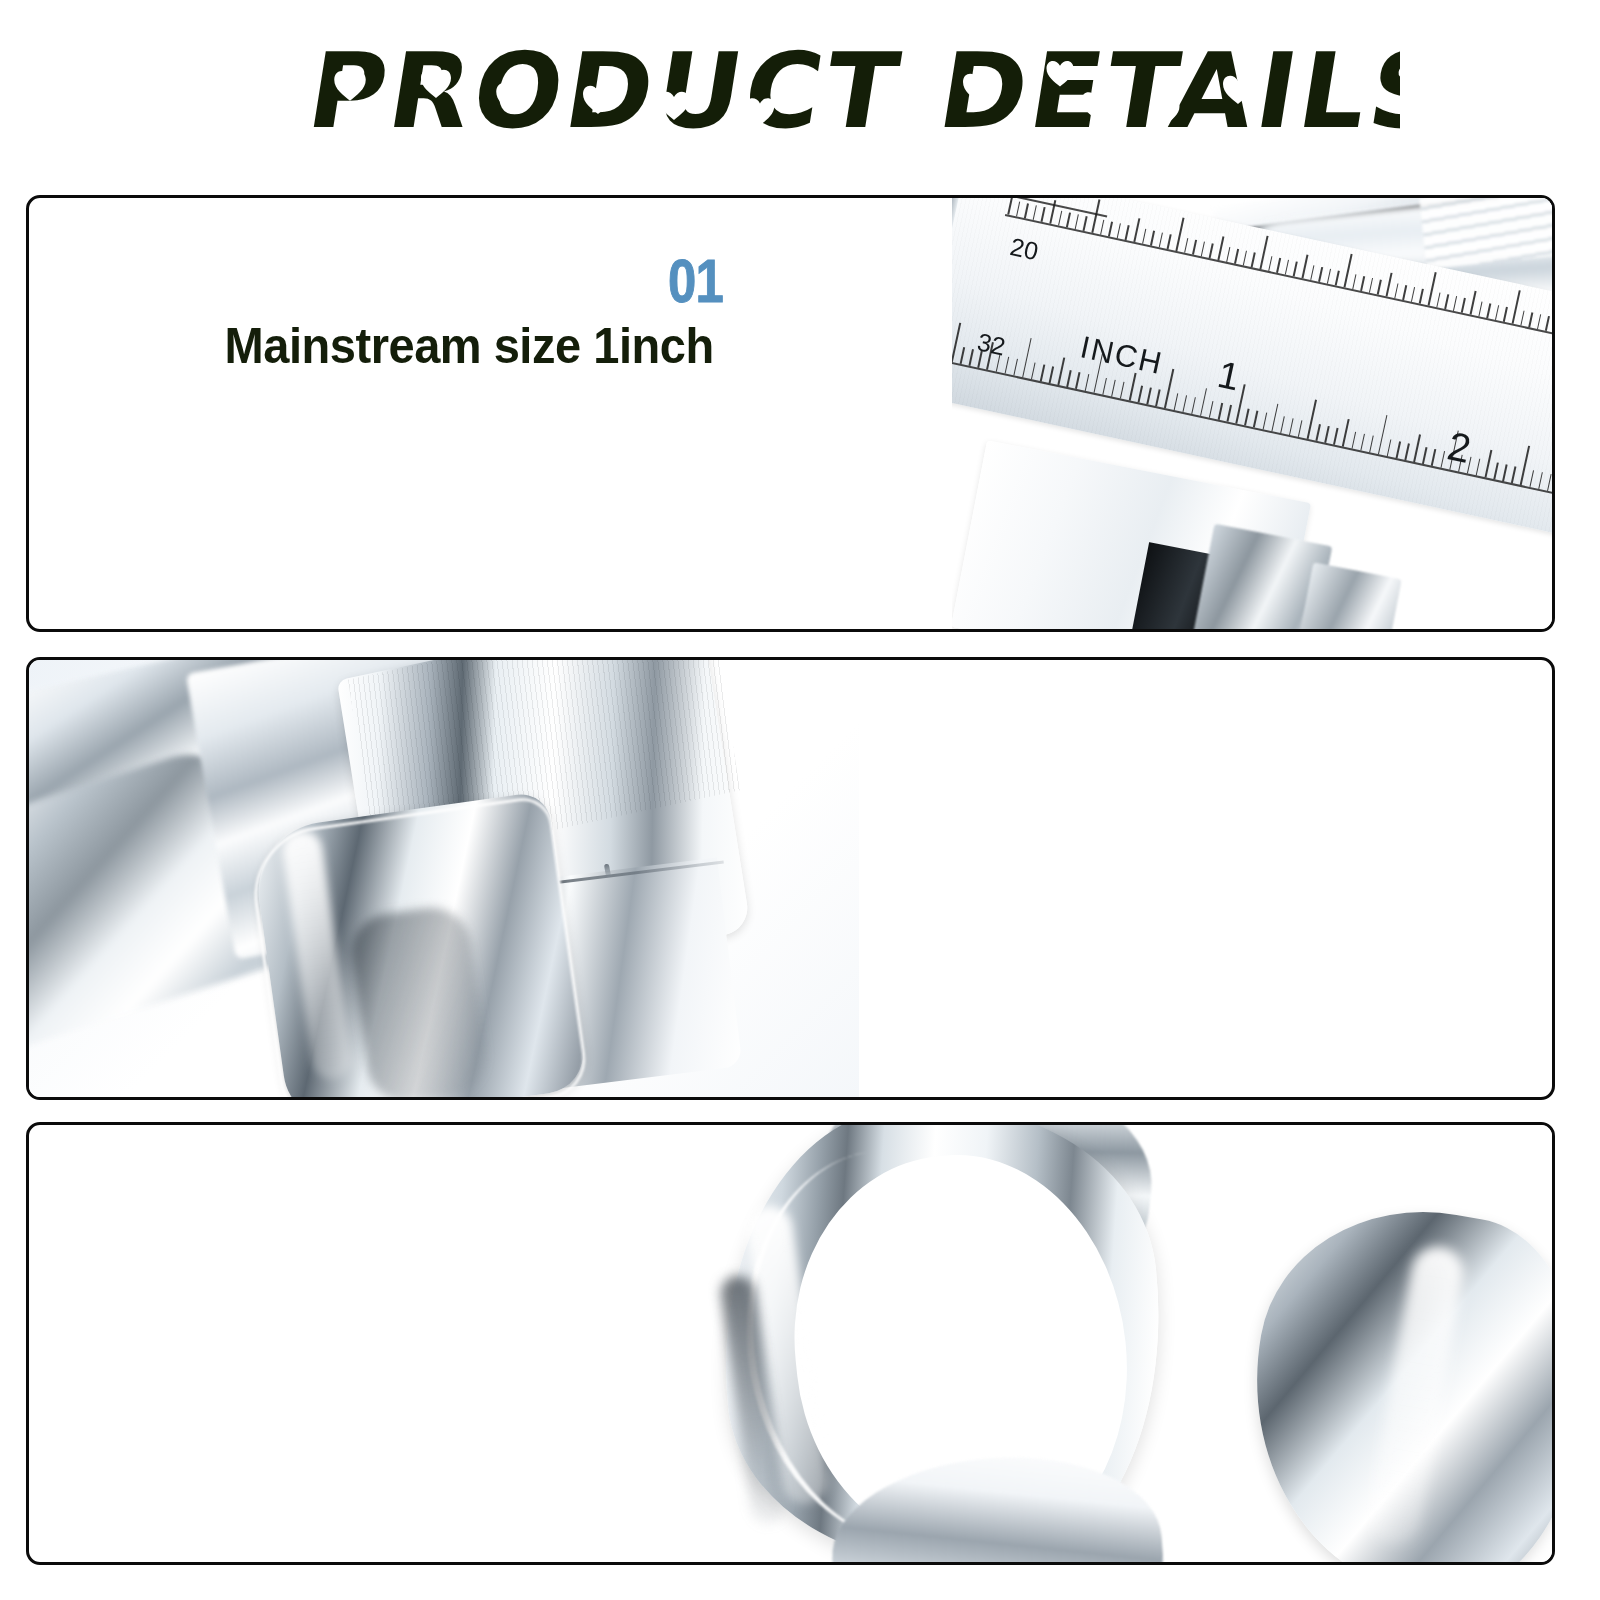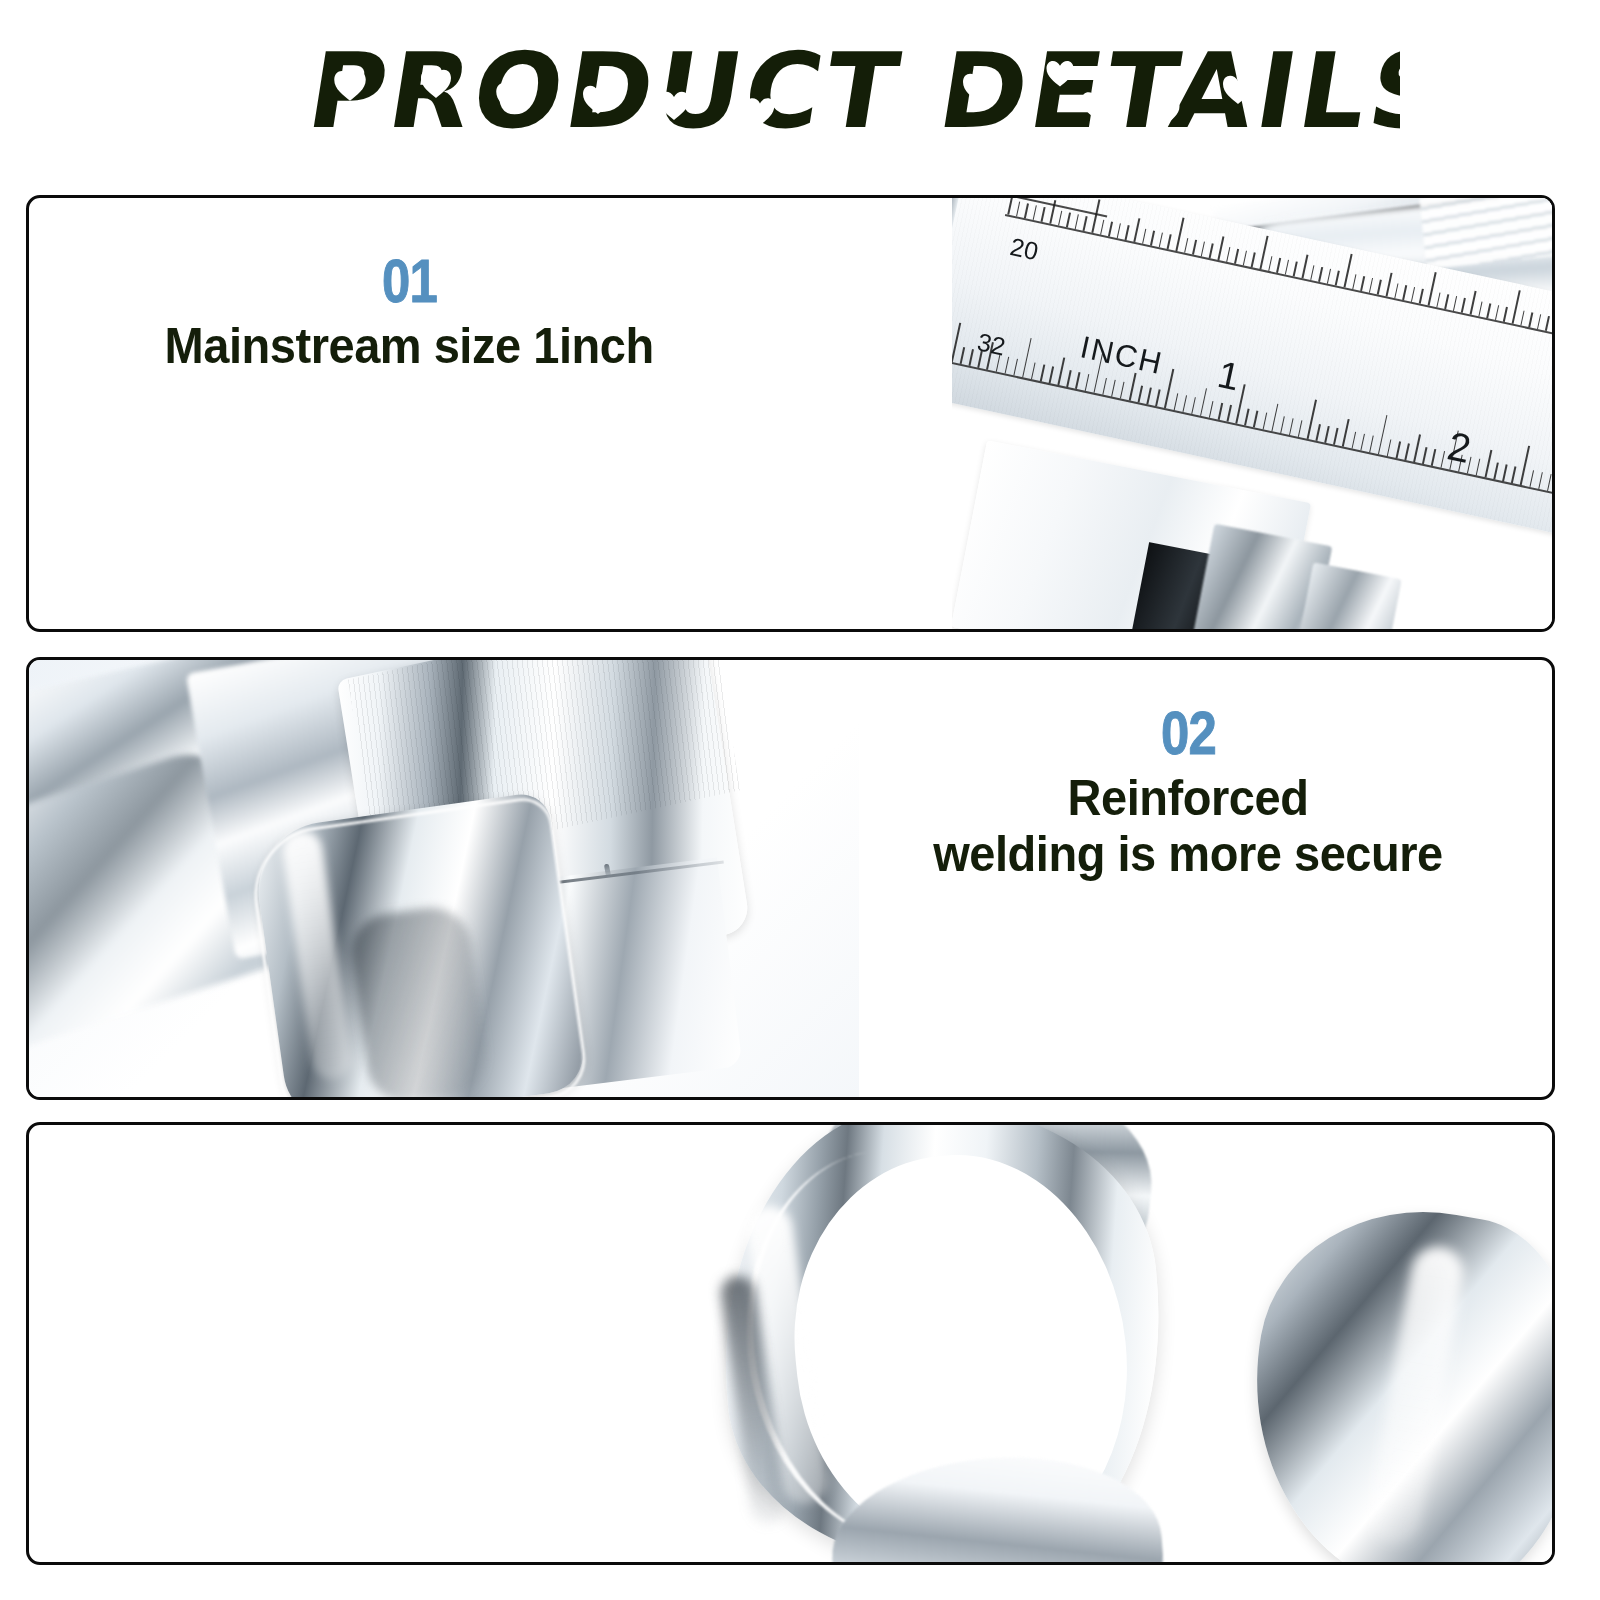--- a/index.html
+++ b/index.html
@@ -28,21 +28,21 @@
     border-radius:14px;
     background:#ffffff;
     overflow:hidden;
     box-sizing:border-box;
   }
   #panel-1{top:195px;height:437px;}
   #panel-2{top:657px;height:443px;}
   #panel-3{top:1122px;height:443px;}
 
   
-  .textblock{position:absolute;display:flex;flex-direction:column;align-items:center;}
+  .textblock{position:absolute;display:flex;flex-direction:column;align-items:flex-end;}
   .num{
     font-family:"Liberation Sans", sans-serif;
     font-weight:bold;
     font-size:62px;
     line-height:1.0;
     color:#5590bf;
     letter-spacing:-1px;
     transform:scaleX(0.82);
     transform-origin:center;
     margin-bottom:6px;
@@ -526,27 +526,20 @@
     <div class="w-seam"></div>
     <div class="weld-dot" style="left:430px;top:228px;"></div>
     <div class="weld-dot" style="left:502px;top:216px;"></div>
     <div class="weld-dot" style="left:576px;top:204px;"></div>
     <div class="w-piece w-front"></div>
     <div class="w-rim"></div>
     <div class="w-front-hi"></div>
     <div class="w-front-dk"></div>
   </div>
 
-  <div class="textblock" id="text-2">
-    <div class="num">02</div>
-    <div class="headline">
-      <span class="line">Reinforced</span>
-      <span class="line">welding is more secure</span>
-    </div>
-  </div>
 </div>
 
 <div class="panel" id="panel-3">
 
 
   <div class="photo" id="photo-3">
     <div class="h-bg"></div>
     <div class="hoop-top"></div>
     <div class="hoop-body"></div>
     <div class="hoop-cut"></div>

